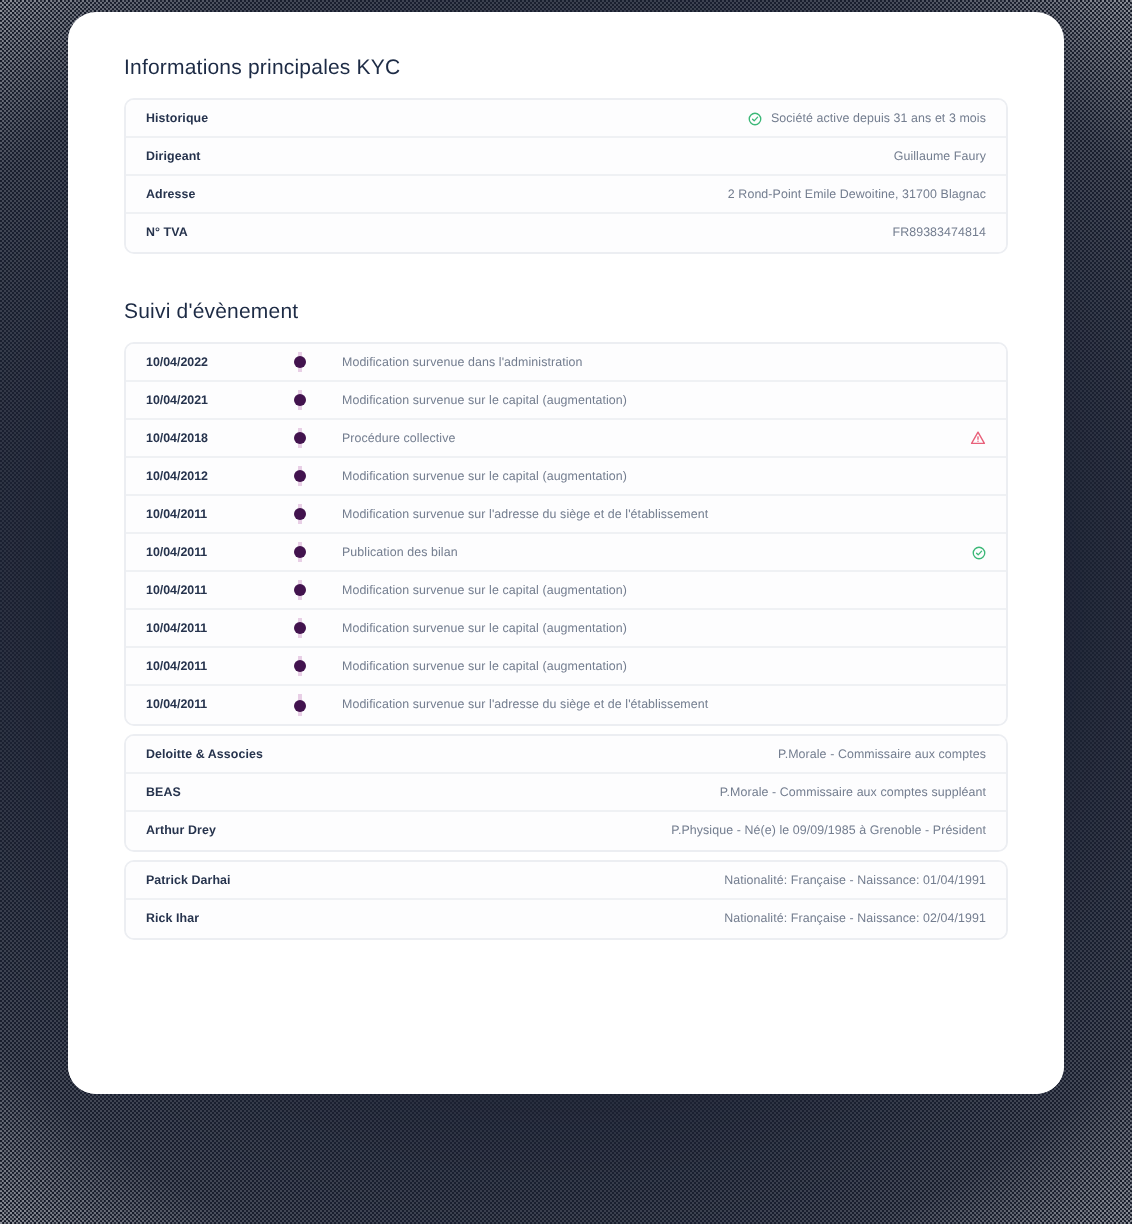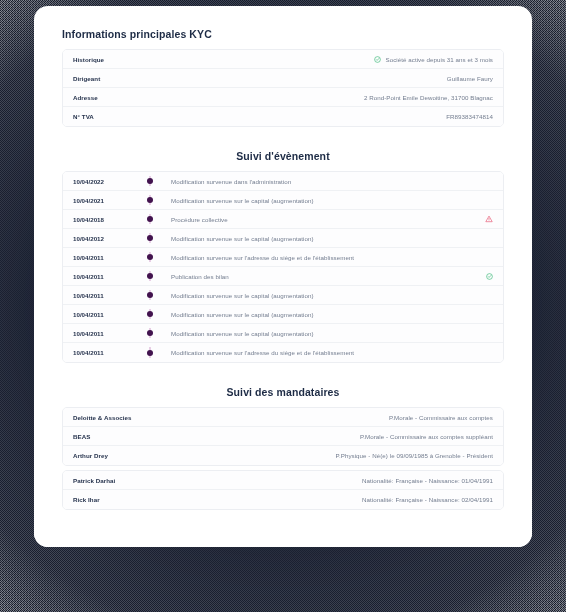--- a/index.html
+++ b/index.html
@@ -47,26 +47,26 @@
     border-radius: 14px;
     z-index: 1;
     overflow: hidden;
     padding: 22px 28px 0 28px;
   }
 
   .section { margin-bottom: 4px; }
 
   .section-title {
     font-size: 10.5px;
-    font-weight: bold;
+    font-weight: normal;
     color: #1d2b45;
     letter-spacing: 0.1px;
     margin-bottom: 9px;
   }
-  .section-title.spaced { margin-top: 23px; text-align: center; }
+  .section-title.spaced { margin-top: 23px; }
 
   .panel {
     border: 1px solid #eceef2;
     border-radius: 5px;
     background: #ffffff;
     overflow: hidden;
   }
 
   .row {
     display: flex;
@@ -332,21 +332,20 @@
           <span class="tl-dot"></span>
         </div>
         <div class="tl-text">Modification survenue sur l'adresse du siège et de l'établissement</div>
         <div class="tl-status"></div>
       </div>
 
     </div>
   </div>
 
   <div class="section">
-    <div class="section-title spaced">Suivi des mandataires</div>
     <div class="panel">
 
       <div class="row">
         <div class="row-label">Deloitte &amp; Associes</div>
         <div class="row-value">
           <span>P.Morale - Commissaire aux comptes</span>
         </div>
       </div>
 
       <div class="row">

